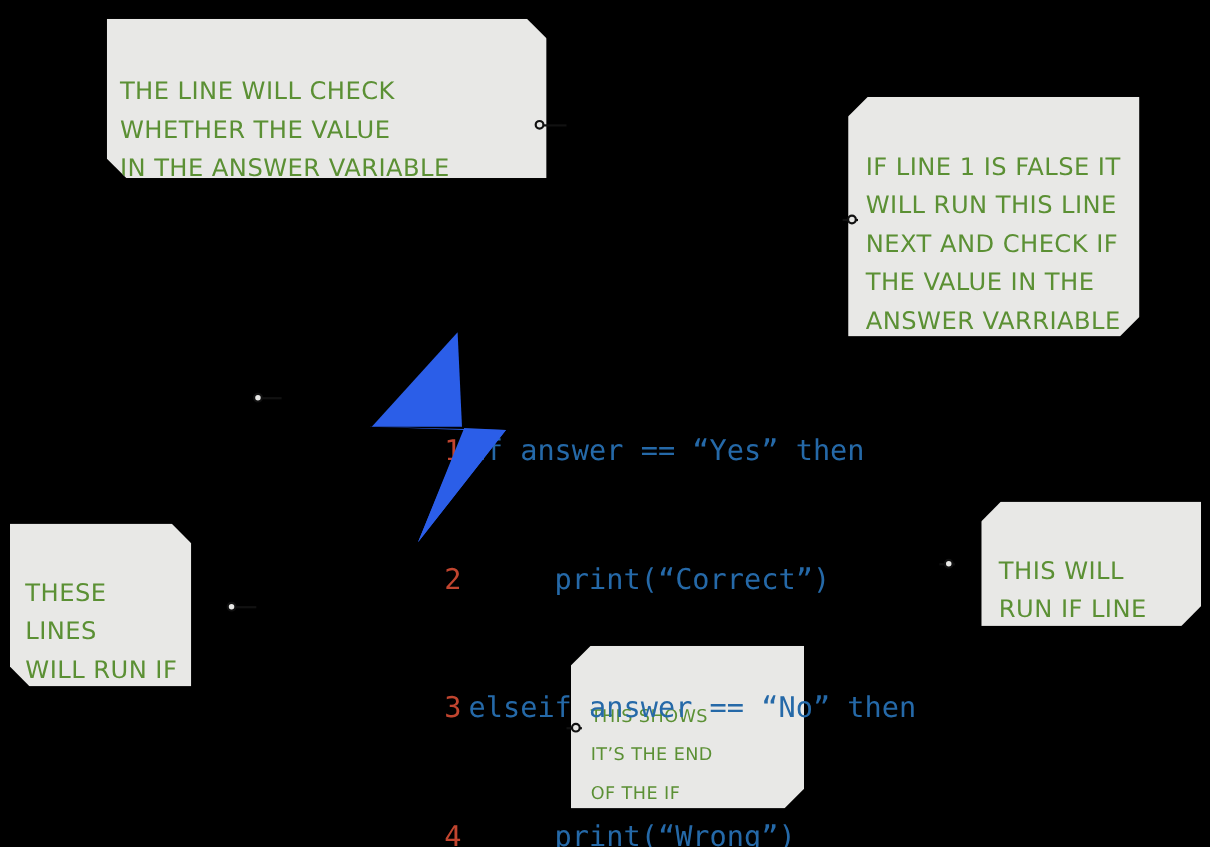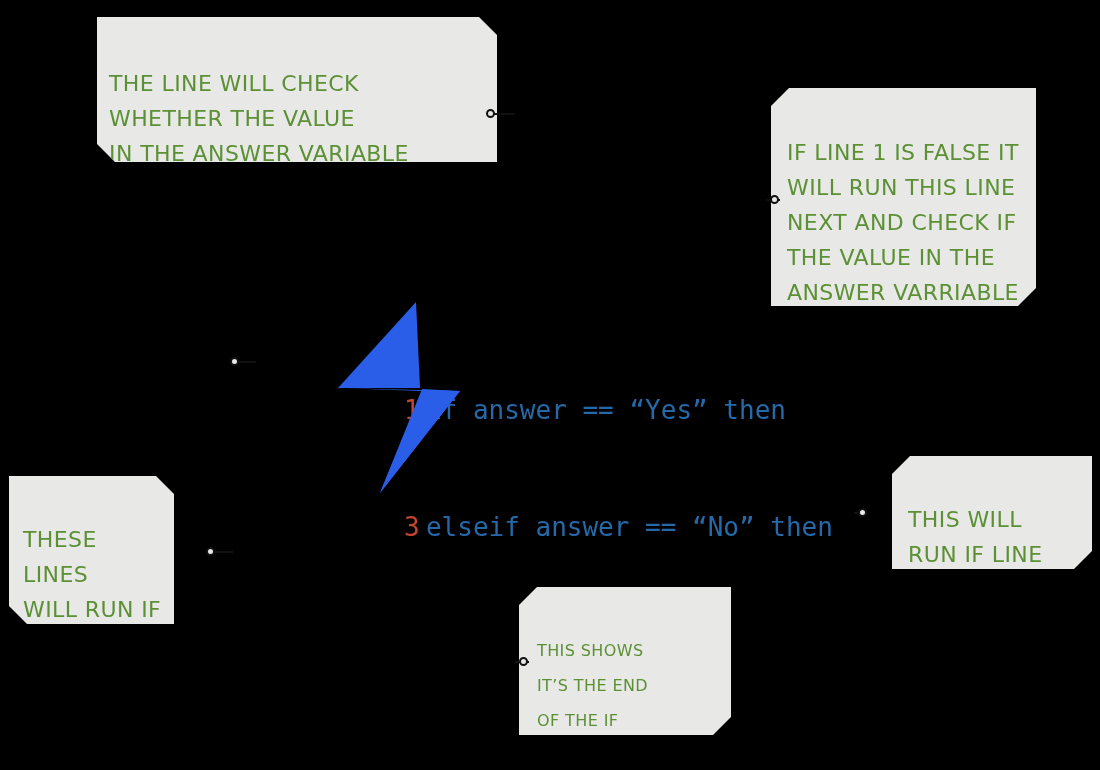--- a/index.html
+++ b/index.html
@@ -149,21 +149,27 @@
 STATEMENT</span>
   </div>
   <div class="leader" style="left:515px; top:661px; width:14px;"></div>
   <div class="anchor" style="left:519px; top:657px;"></div>
 
   <div id="code">
     <div class="code-row">
       <span class="lineno">1</span><span class="codetext">if answer == “Yes” then</span>
     </div>
     <div class="code-row">
+      <span class="lineno">2</span><span class="codetext">     print(“Correct”)</span>
+    </div>
+    <div class="code-row">
       <span class="lineno">3</span><span class="codetext">elseif answer == “No” then</span>
+    </div>
+    <div class="code-row">
+      <span class="lineno">4</span><span class="codetext">     print(“Wrong”)</span>
     </div>
     
     
     
   </div>
 
   <svg id="bolt" viewBox="0 0 140 205">
     <polygon points="86,15 8,100 72,100 6,100 130,103 50,205 92,103 8,100" fill="#2b5ee8"></polygon>
     <polygon points="86,14 8,100 90,100" fill="#2b5ee8"></polygon>
     <polygon points="130,103 50,205 92,101" fill="#2b5ee8"></polygon>

